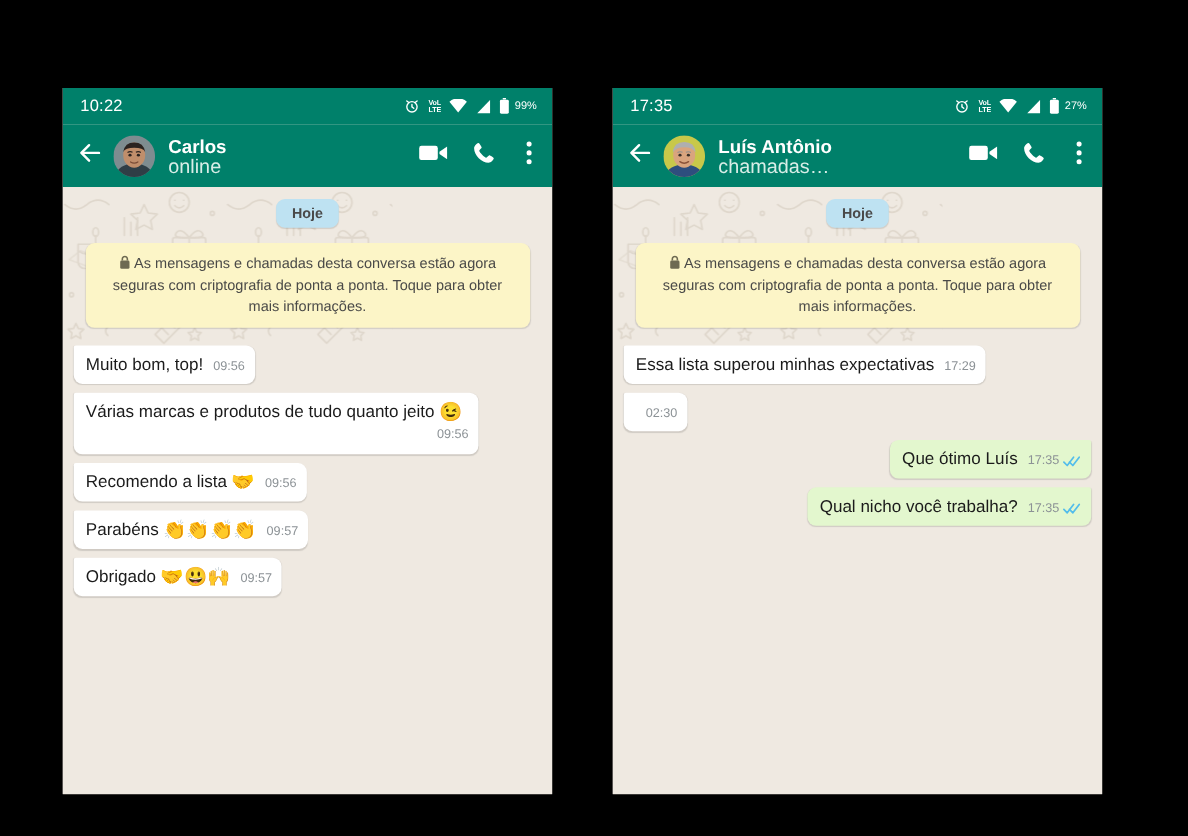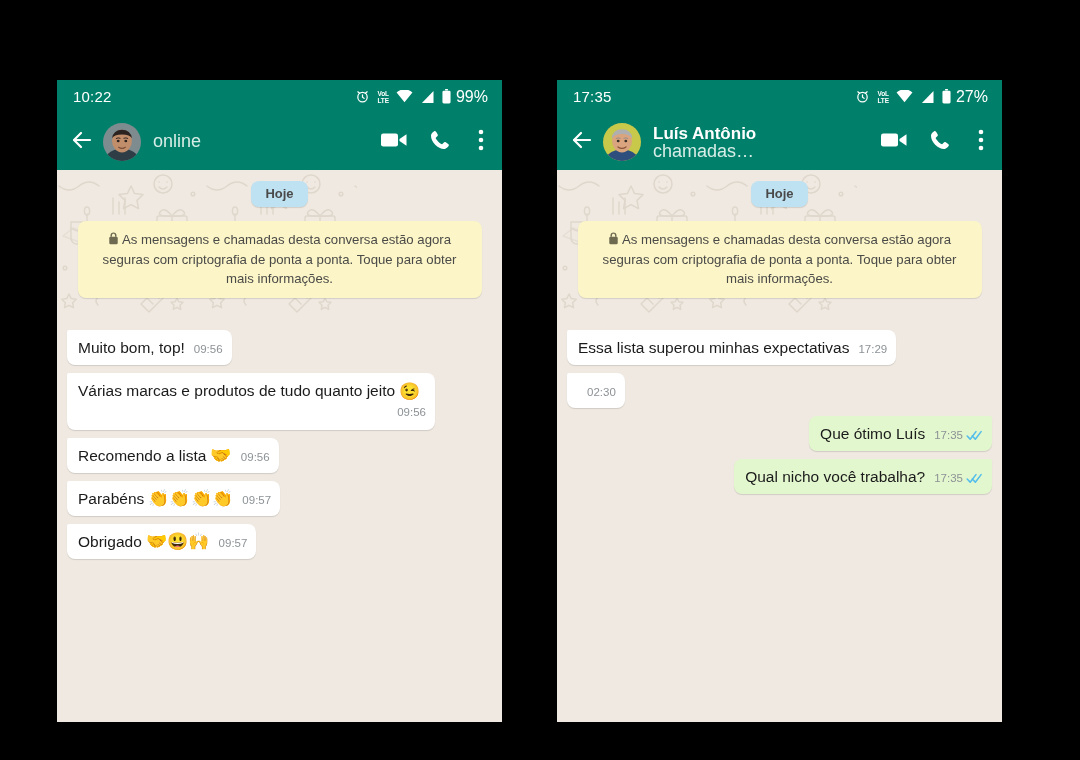--- a/index.html
+++ b/index.html
@@ -59,21 +59,21 @@
     display: flex;
     flex-direction: column;
     align-items: center;
     justify-content: center;
     line-height: 7px;
     font-size: 6.5px;
     font-weight: bold;
     letter-spacing: -.1px;
   }
   .status-batt-pct {
-    font-size: 16px;
+    font-size: 10px;
     margin-left: -2px;
   }
 
   
   .appbar {
     height: 57px;
     background: #00806A;
     display: flex;
     align-items: center;
     padding: 0 13px 0 10px;
@@ -158,21 +158,21 @@
     background: #BEE2F2;
     color: #4A4A4A;
     font-size: 13px;
     font-weight: bold;
     padding: 5px 14px 6px;
     border-radius: 8px;
     box-shadow: 0 1px 1px rgba(0,0,0,.12);
   }
 
   
-  .notice-row { display: flex; justify-content: center; margin-bottom: 32px; }
+  .notice-row { display: flex; justify-content: center; margin-bottom: 16px; }
   .notice {
     background: #FCF5C7;
     color: #4A4A48;
     font-size: 13.2px;
     line-height: 19px;
     text-align: center;
     padding: 9px 14px 10px;
     border-radius: 8px;
     max-width: 404px;
     box-shadow: 0 1px 1px rgba(0,0,0,.12);
@@ -346,20 +346,21 @@
       <path d="M9.5 16 q1.5 -9 10.5 -9 q9 0 10.5 9 q-2 -4 -10.5 -4 q-8.5 0 -10.5 4z" fill="#2B2320"></path>
       <ellipse cx="16" cy="19" rx="1.5" ry="1.3" fill="#2B2320"></ellipse>
       <ellipse cx="24" cy="19" rx="1.5" ry="1.3" fill="#2B2320"></ellipse>
       <path d="M13.6 16.4 q2.4 -1.4 4.8 -.2" stroke="#2B2320" stroke-width="1" fill="none"></path>
       <path d="M21.6 16.2 q2.4 -1.2 4.8 .2" stroke="#2B2320" stroke-width="1" fill="none"></path>
       <path d="M16.5 25.5 q3.5 2.4 7 0" stroke="#7A4C36" stroke-width="1.2" fill="none" stroke-linecap="round"></path>
     </svg>
           </div>
 
       <div class="peer">
+        <div class="peer-name">Carlos</div>
         <div class="peer-status">online</div>
       </div>
 
       <div class="appbar-actions">
         <div class="act">
           <span>
             <svg width="26" height="18" viewBox="0 0 26 18" fill="#fff">
               <rect x="0" y="2.5" width="17" height="13" rx="2.2"></rect>
               <path d="M18.5 8 L25.5 3.2 V14.8 L18.5 10 Z"></path>
             </svg>

